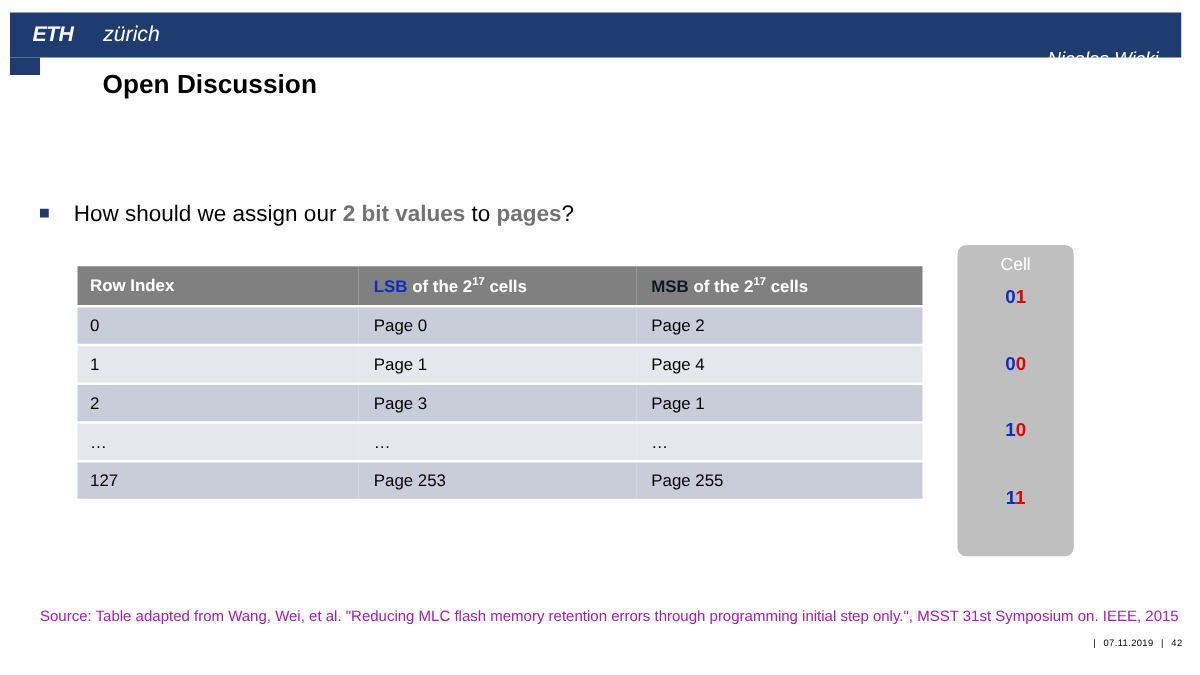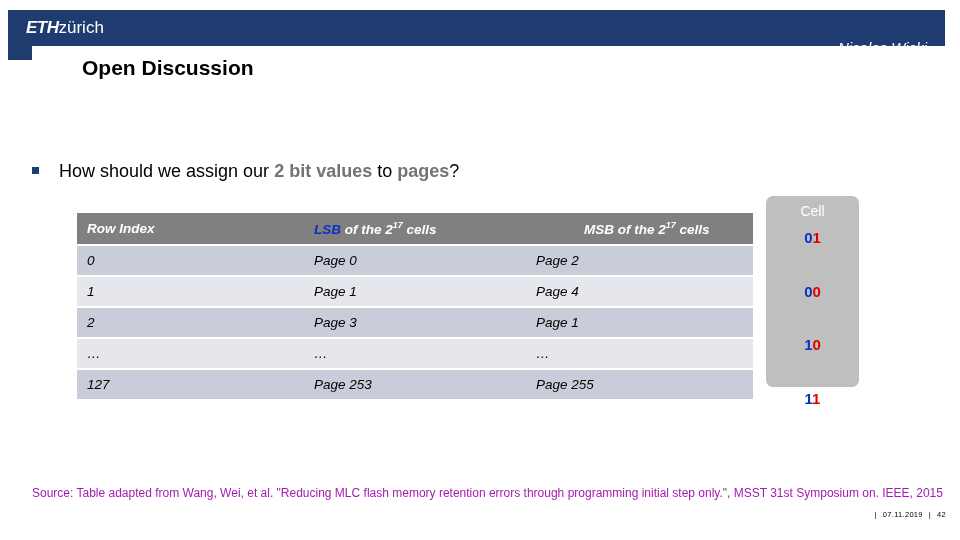--- a/index.html
+++ b/index.html
@@ -32,22 +32,24 @@
     line-height: 20px;
     white-space: nowrap;
     color: #ffffff;
   }
   .eth-logo .eth-mark {
     font-weight: bold;
     font-style: italic;
     letter-spacing: -0.5px;
   }
   .eth-logo .eth-city {
+    font-style: italic;
     font-weight: 300;
     letter-spacing: 0px;
+    padding-left: 24px;
   }
   .presenter-name {
     position: absolute;
     right: 18px;
     top: 8px;
     font-size: 15px;
     line-height: 20px;
     font-style: italic;
     color: #ffffff;
     white-space: nowrap;
@@ -100,27 +102,26 @@
     white-space: nowrap;
   }
   .hl-blue {
     color: #737373;
     font-weight: bold;
   }
 
   
   .data-table {
     position: absolute;
-    left: 77px;
+    left: 62px;
     top: 211px;
     width: 642px;
     border-collapse: separate;
     border-spacing: 0 2px;
     table-layout: fixed;
-    font-style: italic;
   }
   .data-table th,
   .data-table td {
     font-size: 13.5px;
     text-align: left;
     padding: 7px 0 7px 10px;
     border: none;
   }
   .data-table th {
     background: #808080;
@@ -131,31 +132,31 @@
   .data-table th.col-a { width: 215px; }
   .data-table th.col-b { width: 210px; }
   .data-table th.col-c { width: 217px; }
   .data-table td {
     color: #000000;
     font-weight: normal;
   }
   .data-table tr.shade-dark td { background: #c9cdd9; }
   .data-table tr.shade-light td { background: #e5e7ec; }
   .th-lsb { color: #0b2fc4; }
-  .th-msb { color: #ffffff; margin-left: 48px; }
+  .th-msb { color: #0f172a; }
   .sup { font-size: 9px; vertical-align: super; }
   .cell-sep { padding-left: 12px !important; }
 
   
   .cell-panel {
     position: absolute;
     left: 766px;
     top: 196px;
     width: 93px;
-    height: 191px;
+    height: 249px;
     background: #bfbfbf;
     border-radius: 7px;
   }
   .cell-panel-title {
     position: absolute;
     top: 7px;
     left: 0;
     width: 100%;
     text-align: center;
     font-size: 14px;

